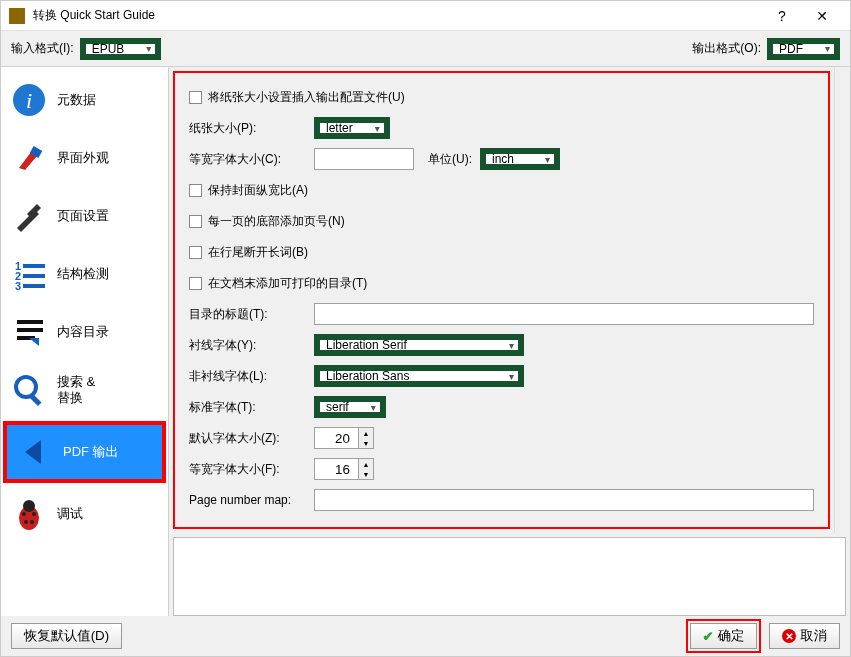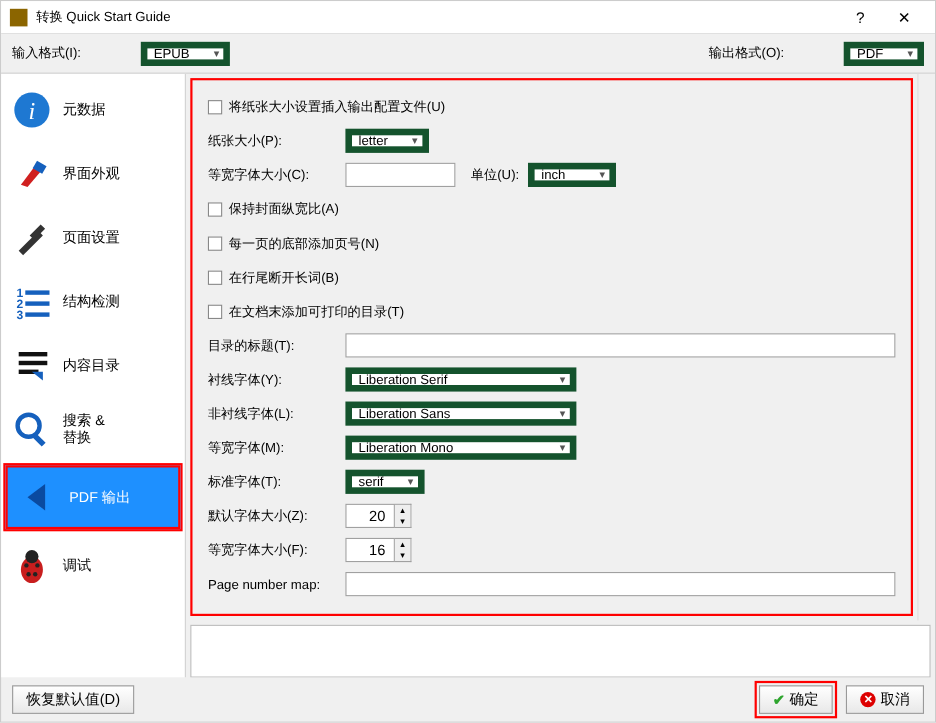--- a/index.html
+++ b/index.html
@@ -2,21 +2,21 @@
 <html><head>
 <meta charset="utf-8">
 <style>
 * { box-sizing: border-box; margin: 0; padding: 0; }
 body { font-family: "Microsoft YaHei", SimSun, Arial, sans-serif; font-size: 12px; background: #f0f0f0; width: 851px; height: 657px; overflow: hidden; }
 .window { width: 851px; height: 657px; background: #f0f0f0; border: 1px solid #ccc; display: flex; flex-direction: column; }
 .titlebar { height: 30px; background: #fff; display: flex; align-items: center; padding: 0 8px; border-bottom: 1px solid #e0e0e0; }
 .titlebar-icon { width: 16px; height: 16px; background: #8b6500; margin-right: 8px; }
 .titlebar-title { flex: 1; font-size: 12px; }
 .titlebar-btn { width: 40px; height: 28px; display: flex; align-items: center; justify-content: center; font-size: 14px; cursor: default; }
-.formatbar { height: 36px; background: #f0f0f0; display: flex; align-items: center; padding: 4px 10px; border-bottom: 1px solid #d0d0d0; gap: 48px; }
+.formatbar { height: 36px; background: #f0f0f0; display: flex; align-items: center; padding: 4px 10px; border-bottom: 1px solid #d0d0d0; }
 .formatbar-spacer { flex: 1; }
 .formatbar label { margin-right: 6px; }
 .combo { background: #fff; border: 6px solid #14532d; height: 22px; padding: 0 31px 0 6px; display: inline-flex; align-items: center; position: relative; min-width: 70px; }
 .combo::after { content: "▾"; position: absolute; right: 4px; font-size: 10px; color: #555; }
 .main { flex: 1; display: flex; overflow: hidden; }
 .sidebar { width: 168px; background: #fff; border-right: 1px solid #d0d0d0; overflow-y: auto; padding: 4px 0; }
 .side-item { display: flex; align-items: center; height: 58px; padding: 4px 8px; cursor: default; }
 .side-item.selected { background: #1e90ff; color: #fff; border: 2px solid red; }
 .side-icon { width: 40px; height: 40px; margin-right: 8px; flex-shrink: 0; display: flex; align-items: center; justify-content: center; }
 .side-label { font-size: 13px; font-weight: normal; line-height: 1.2; }
@@ -205,26 +205,20 @@
                 <span>Liberation Serif</span>
               </div>
             </div>
           <div class="row">
               <div class="row-label">非衬线字体(L):</div>
               <div class="combo combo-wide">
                 <span>Liberation Sans</span>
               </div>
             </div>
           <div class="row">
-              <div class="row-label">等宽字体(M):</div>
-              <div class="combo combo-wide">
-                <span>Liberation Mono</span>
-              </div>
-            </div>
-          <div class="row">
               <div class="row-label">标准字体(T):</div>
               <div class="combo combo-sm">
                 <span>serif</span>
               </div>
             </div>
           <div class="row">
               <div class="row-label">默认字体大小(Z):</div>
               <div class="spinner-wrap">
                 <input class="txt spinner" value="20 px" style="">
                 <div class="spin-btns">

